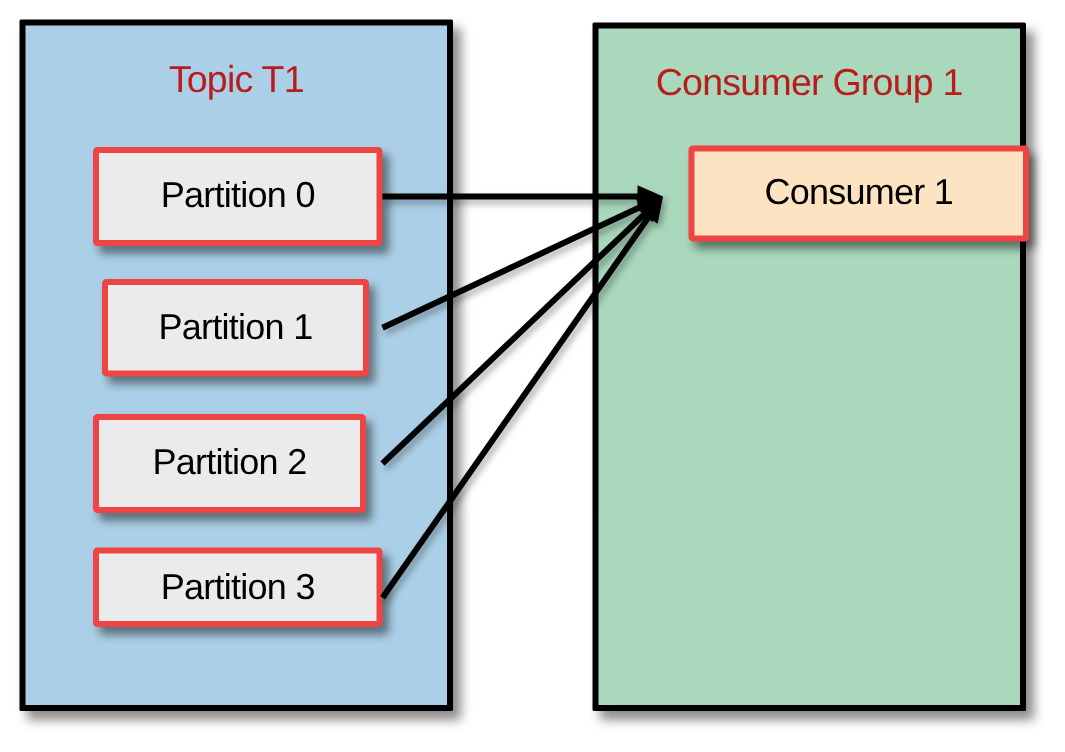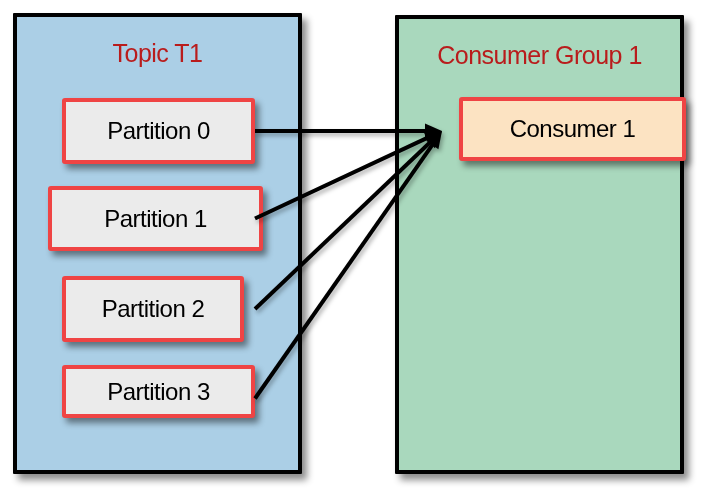--- a/index.html
+++ b/index.html
@@ -38,21 +38,21 @@
     display: flex;
     align-items: center;
     justify-content: center;
     font-size: 24px;
     letter-spacing: -0.5px;
     color: #000000;
   }
   #topic-box    { left: 13px;  top: 13px; width: 289px; height: 461px; }
   #group-box    { left: 395px; top: 15px; width: 289px; height: 459px; }
   #partition-0  { left: 62px;  top: 98px;  width: 193px; height: 66px; }
-  #partition-1  { left: 48px;  top: 186px; width: 215px; height: 65px; }
+  #partition-1  { left: 68px;  top: 186px; width: 178px; height: 65px; }
   #partition-2  { left: 62px;  top: 276px; width: 182px; height: 66px; }
   #partition-3  { left: 62px;  top: 365px; width: 193px; height: 53px; }
   #consumer-1   { left: 443px; top: 97px;  width: 227px; height: 64px; margin-left: 16px; }
   .arrows-layer {
     position: absolute;
     left: 0; top: 0;
     width: 710px;
     height: 501px;
     pointer-events: none;
     filter: drop-shadow(2px 3px 2px rgba(0, 0, 0, 0.3));

